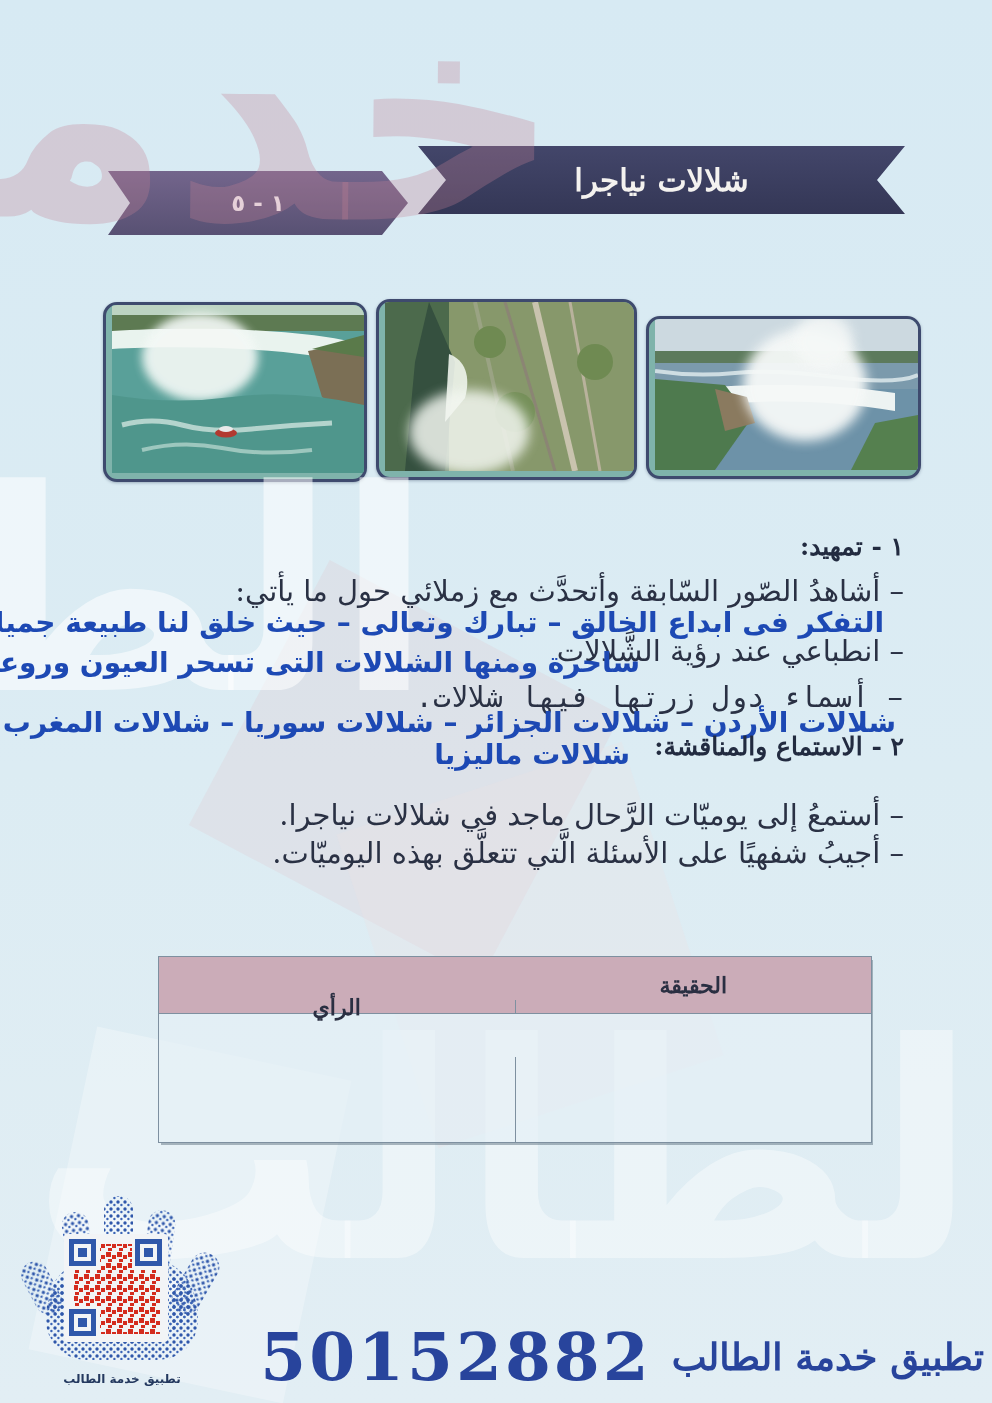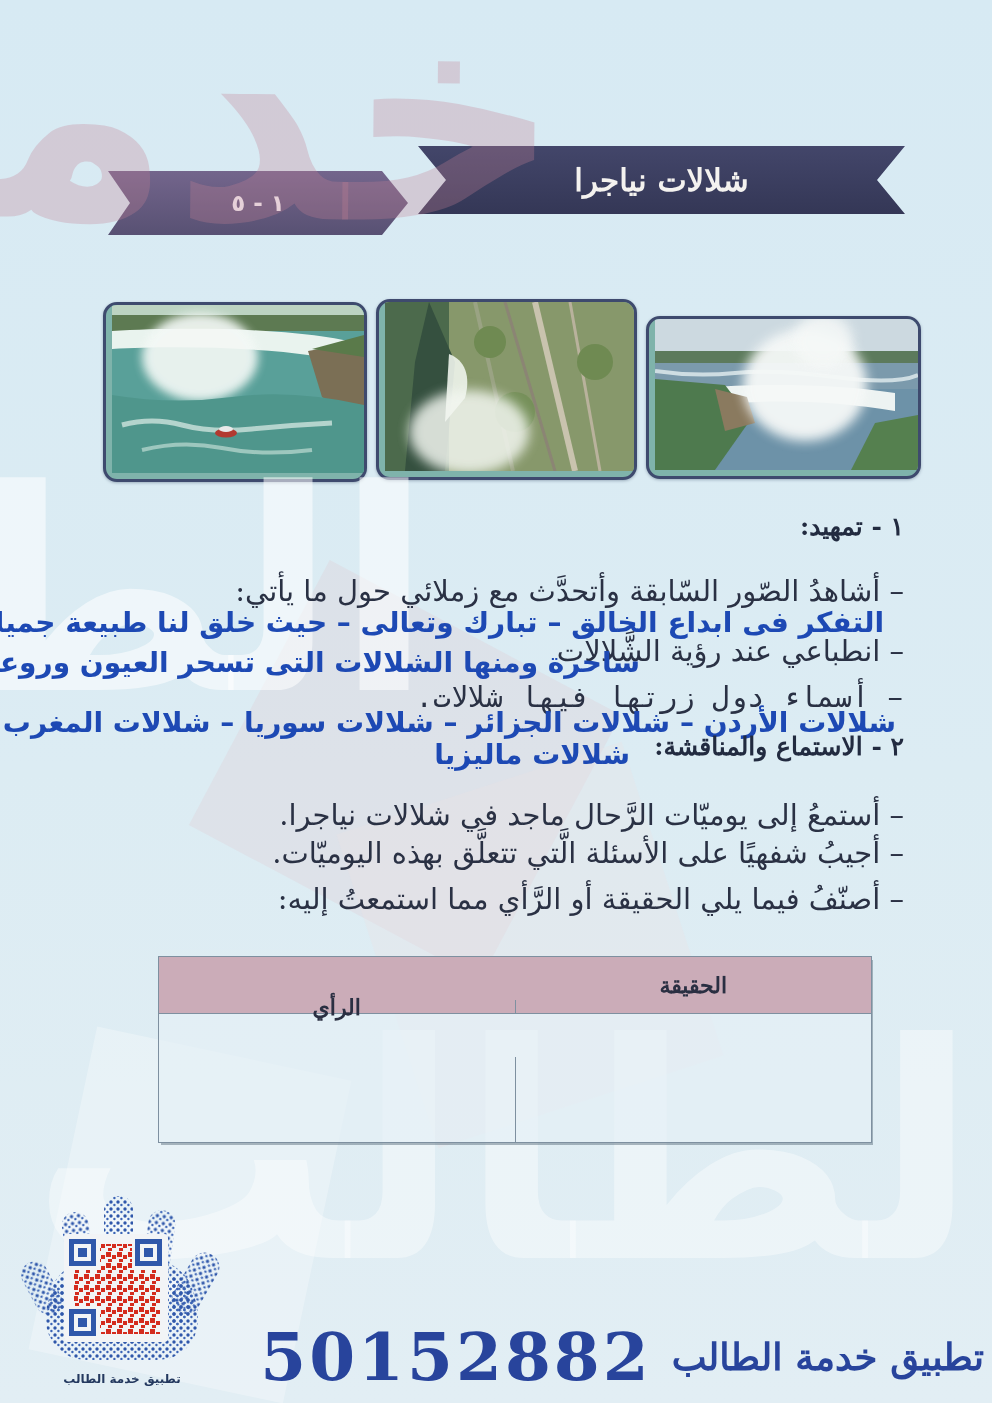--- a/index.html
+++ b/index.html
@@ -169,33 +169,32 @@
       <path d="M0,52 q40,6 80,2 t100,4 t83,-2" stroke="#e4eef0" stroke-width="4" fill="none" opacity=".8"></path>
       <path d="M40,70 C90,64 180,64 240,74 L240,92 C170,80 100,80 40,88 Z" fill="#edf3f2"></path>
       <polygon points="0,60 70,66 96,100 60,151 0,151" fill="#4e7a4e"></polygon>
       <polygon points="60,70 92,78 100,104 70,112" fill="#8a7a5f"></polygon>
       <polygon points="263,96 263,151 196,151 220,104" fill="#55804f"></polygon>
       <ellipse cx="150" cy="66" rx="62" ry="56" fill="#f5f8f7" opacity=".96" filter="url(#b3)"></ellipse>
       <ellipse cx="168" cy="22" rx="30" ry="28" fill="#f5f8f7" opacity=".85" filter="url(#b3)"></ellipse>
     </svg>
   </div>
 
-  <div class="line heading" style="top:512px; right:88px;">١ - تمهيد:</div>
+  <div class="line heading" style="top:532px; right:88px;">١ - تمهيد:</div>
   <div class="line" style="top:574px; right:88px;">– أشاهدُ الصّور السّابقة وأتحدَّث مع زملائي حول ما يأتي:</div>
   <div class="ink" style="top:606px; right:108px;">التفكر فى ابداع الخالق – تبارك وتعالى – حيث خلق لنا طبيعة جميلة</div>
   <div class="line" style="top:634px; right:88px;">– انطباعي عند رؤية الشَّلالات</div>
   <div class="ink" style="top:646px; right:352px;">ساحرة ومنها الشلالات التى تسحر العيون وروعتها</div>
   <div class="line" style="top:680px; right:88px;font-family:Liberation Mono, monospace;">– أسماء دول زرتها فيها شلالات.</div>
   <div class="ink" style="top:706px; right:96px;">شلالات الأردن – شلالات الجزائر – شلالات سوريا – شلالات المغرب – شلالات اندونيسيا –</div>
 
   <div class="line heading" style="top:732px; right:88px;">٢ - الاستماع والمناقشة:</div>
   <div class="ink" style="top:738px; right:362px;">شلالات ماليزيا</div>
   <div class="line" style="top:798px; right:88px;">– أستمعُ إلى يوميّات الرَّحال ماجد في شلالات نياجرا.</div>
   <div class="line" style="top:836px; right:88px;">– أجيبُ شفهيًا على الأسئلة الَّتي تتعلَّق بهذه اليوميّات.</div>
-  <div class="line" style="top:882px; right:88px;">– أصنّفُ فيما يلي الحقيقة أو الرَّأي مما استمعتُ إليه:</div>
 
   <div class="tbl">
     <div class="tbl-head">
       <div class="tbl-cell">الحقيقة</div>
       <div class="tbl-cell">الرأي</div>
     </div>
     <div class="tbl-body">
       <div class="tbl-cell"></div>
       <div class="tbl-cell"></div>
     </div>

